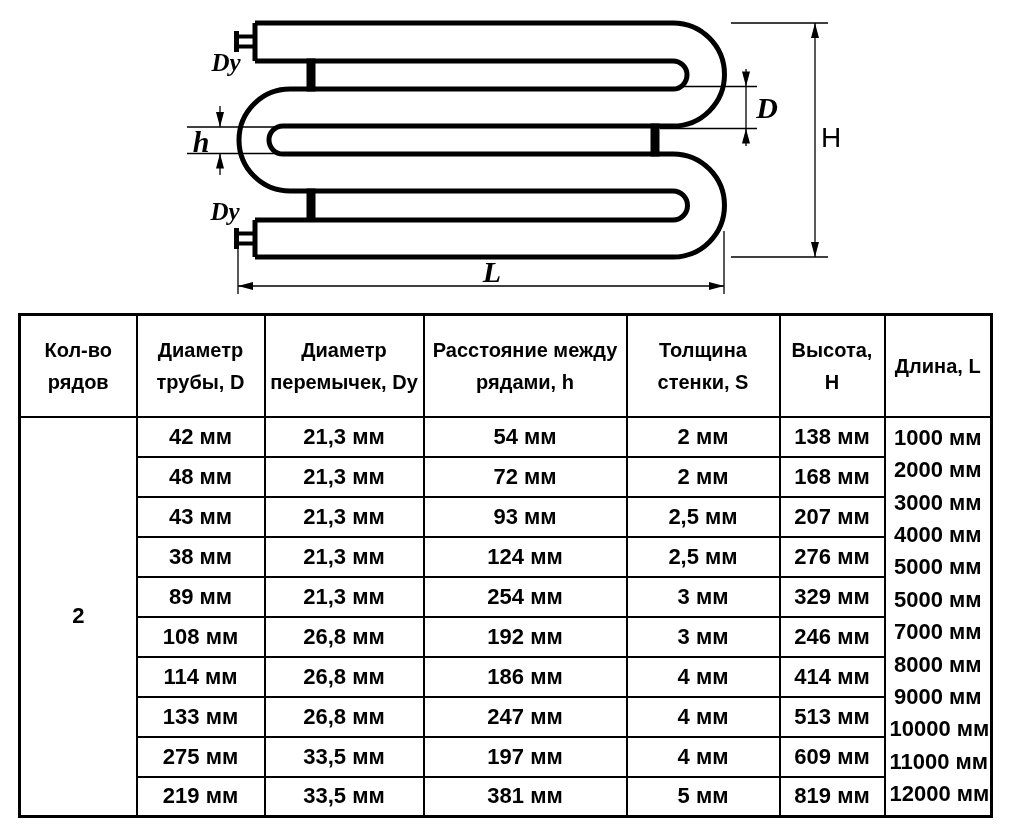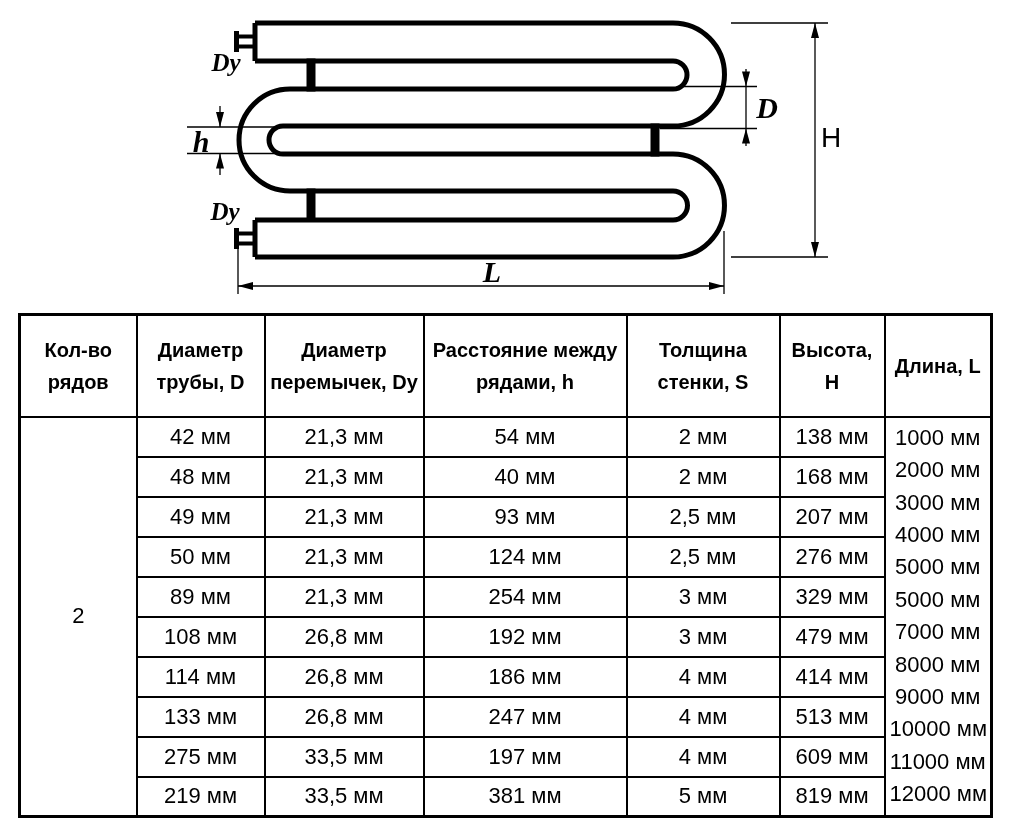--- a/index.html
+++ b/index.html
@@ -17,21 +17,21 @@
   .table-wrap { position:absolute; left:18px; top:313px; }
   table.spec {
     border-collapse:collapse; table-layout:fixed; width:972px;
     border:3px solid #000;
   }
   table.spec th, table.spec td {
     border:2px solid #000; padding:0 4px; text-align:center; vertical-align:middle;
     overflow:hidden;
   }
   table.spec th { font-size:20px; font-weight:bold; line-height:1.6; }
-  table.spec td { font-size:22px; font-weight:normal; }
+  table.spec td { font-size:22px; font-weight:bold; }
   tr.header-row { height:102px; }
   tr.body-row { height:40px; }
   td.len-cell { padding:0; }
   td.len-cell .len-line { line-height:32.4px; white-space:nowrap; }
 </style>
 </head>
 <body>
 
 <svg class="diagram" viewBox="0 0 1012 310" width="1012" height="310" xmlns="http://www.w3.org/2000/svg">
 
@@ -140,51 +140,51 @@
           <div class="len-line">8000 мм</div>
           <div class="len-line">9000 мм</div>
           <div class="len-line">10000 мм</div>
           <div class="len-line">11000 мм</div>
           <div class="len-line">12000 мм</div>
         </td>
       </tr>
       <tr class="body-row">
         <td>48 мм</td>
         <td>21,3 мм</td>
-        <td>40 мм</td>
+        <td>72 мм</td>
         <td>2 мм</td>
         <td>168 мм</td>
       </tr>
       <tr class="body-row">
-        <td>49 мм</td>
+        <td>43 мм</td>
         <td>21,3 мм</td>
         <td>93 мм</td>
         <td>2,5 мм</td>
         <td>207 мм</td>
       </tr>
       <tr class="body-row">
-        <td>50 мм</td>
+        <td>38 мм</td>
         <td>21,3 мм</td>
         <td>124 мм</td>
         <td>2,5 мм</td>
         <td>276 мм</td>
       </tr>
       <tr class="body-row">
         <td>89 мм</td>
         <td>21,3 мм</td>
         <td>254 мм</td>
         <td>3 мм</td>
         <td>329 мм</td>
       </tr>
       <tr class="body-row">
         <td>108 мм</td>
         <td>26,8 мм</td>
         <td>192 мм</td>
         <td>3 мм</td>
-        <td>479 мм</td>
+        <td>246 мм</td>
       </tr>
       <tr class="body-row">
         <td>114 мм</td>
         <td>26,8 мм</td>
         <td>186 мм</td>
         <td>4 мм</td>
         <td>414 мм</td>
       </tr>
       <tr class="body-row">
         <td>133 мм</td>

